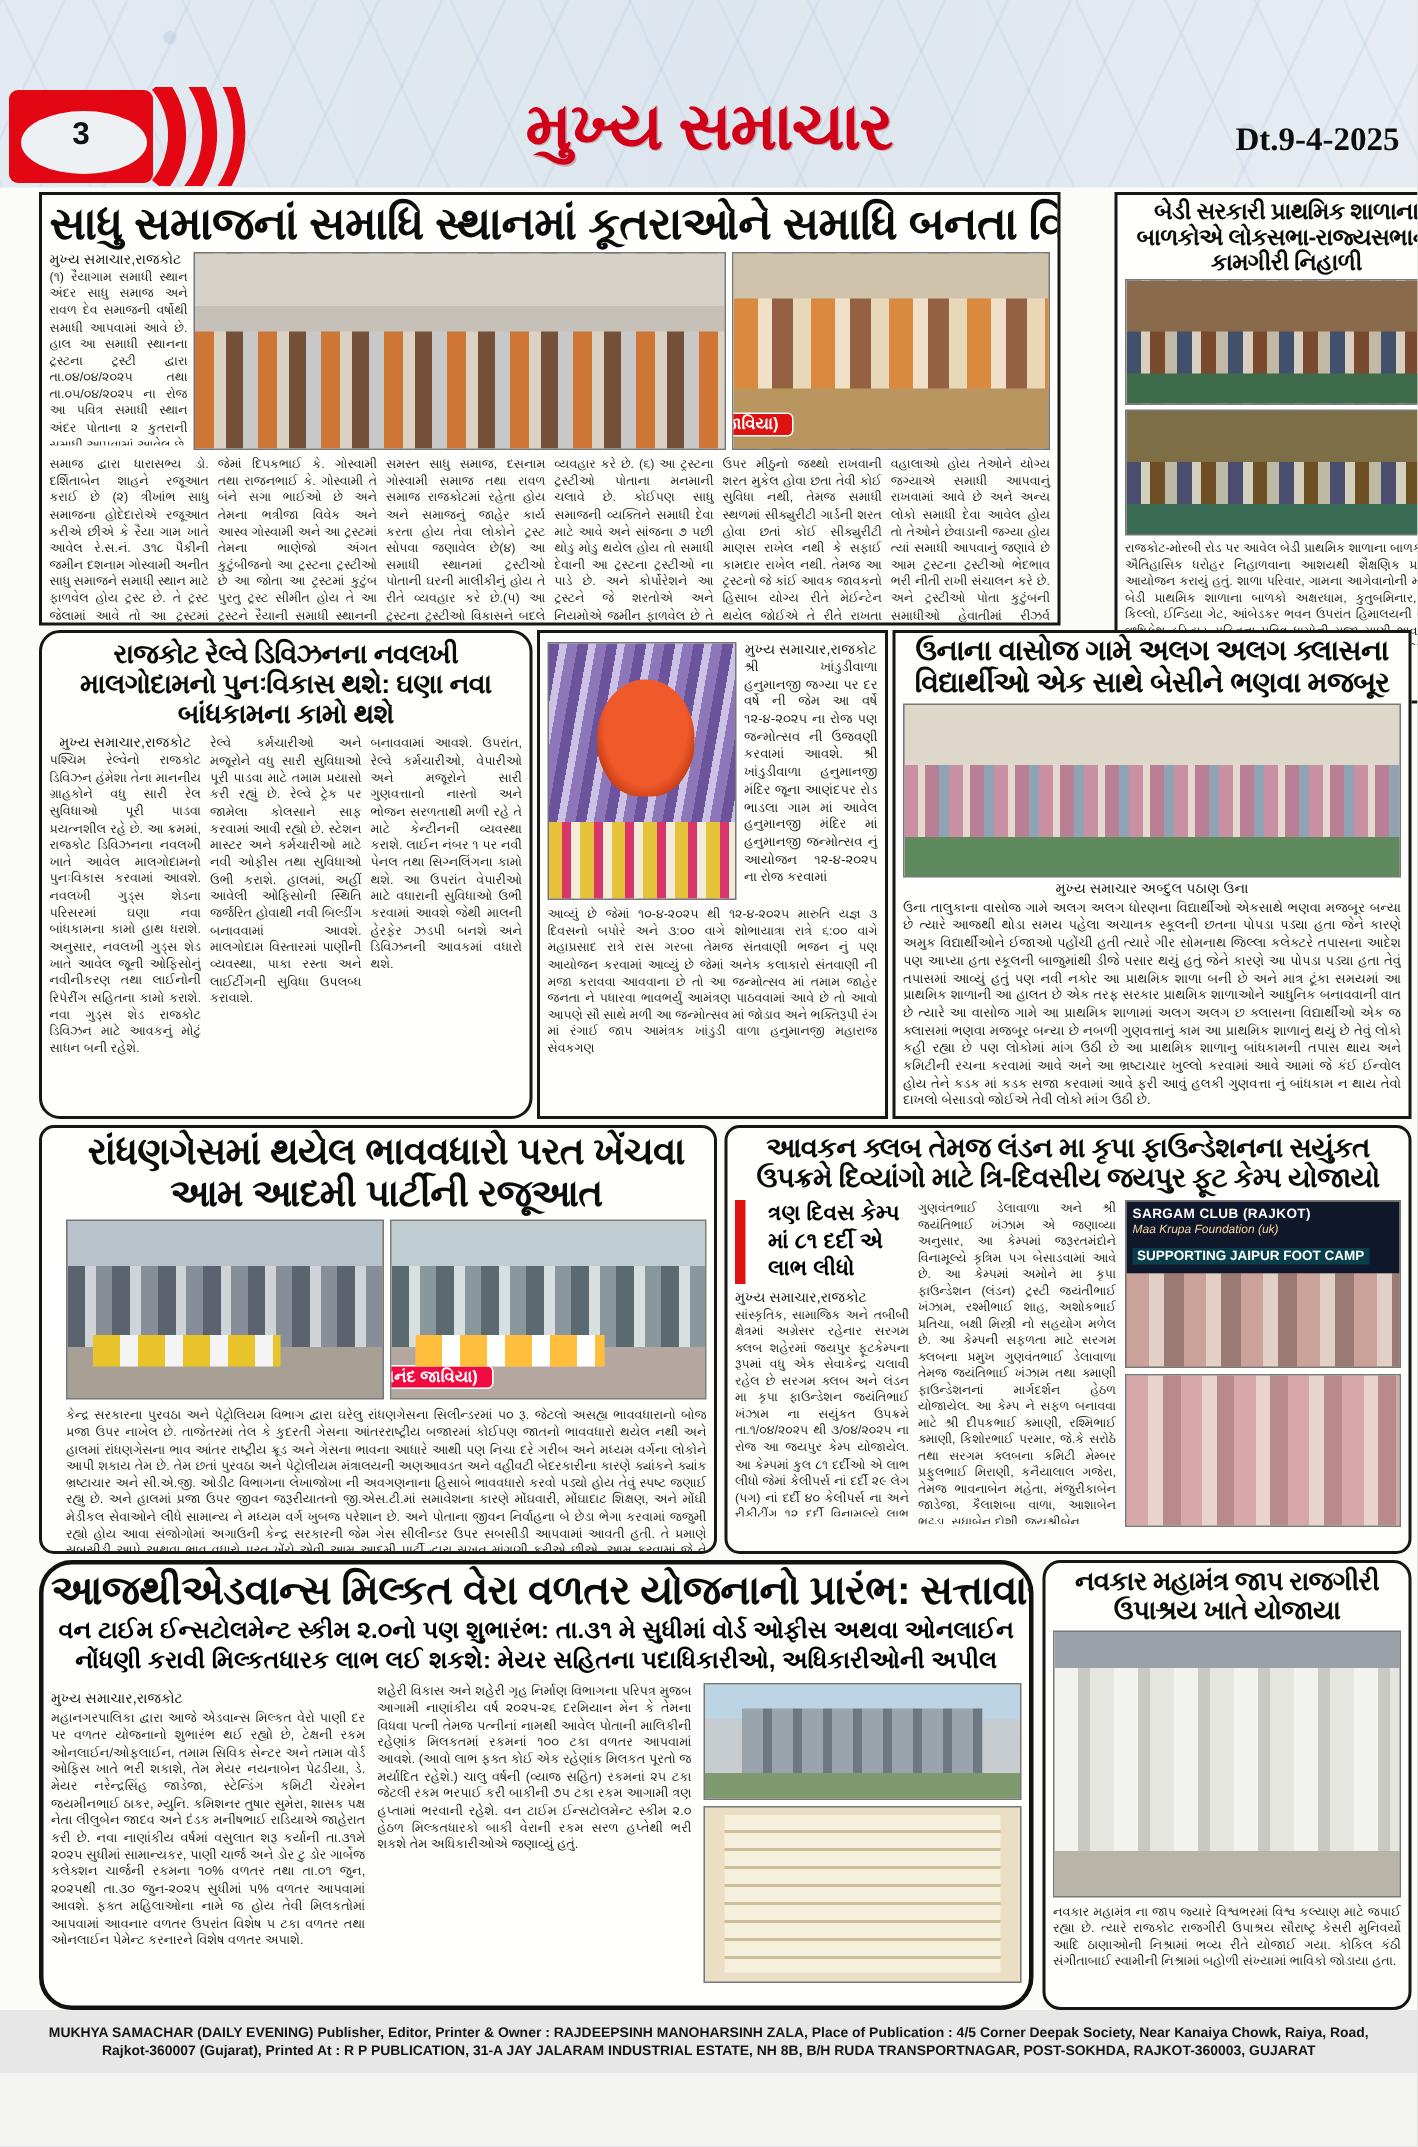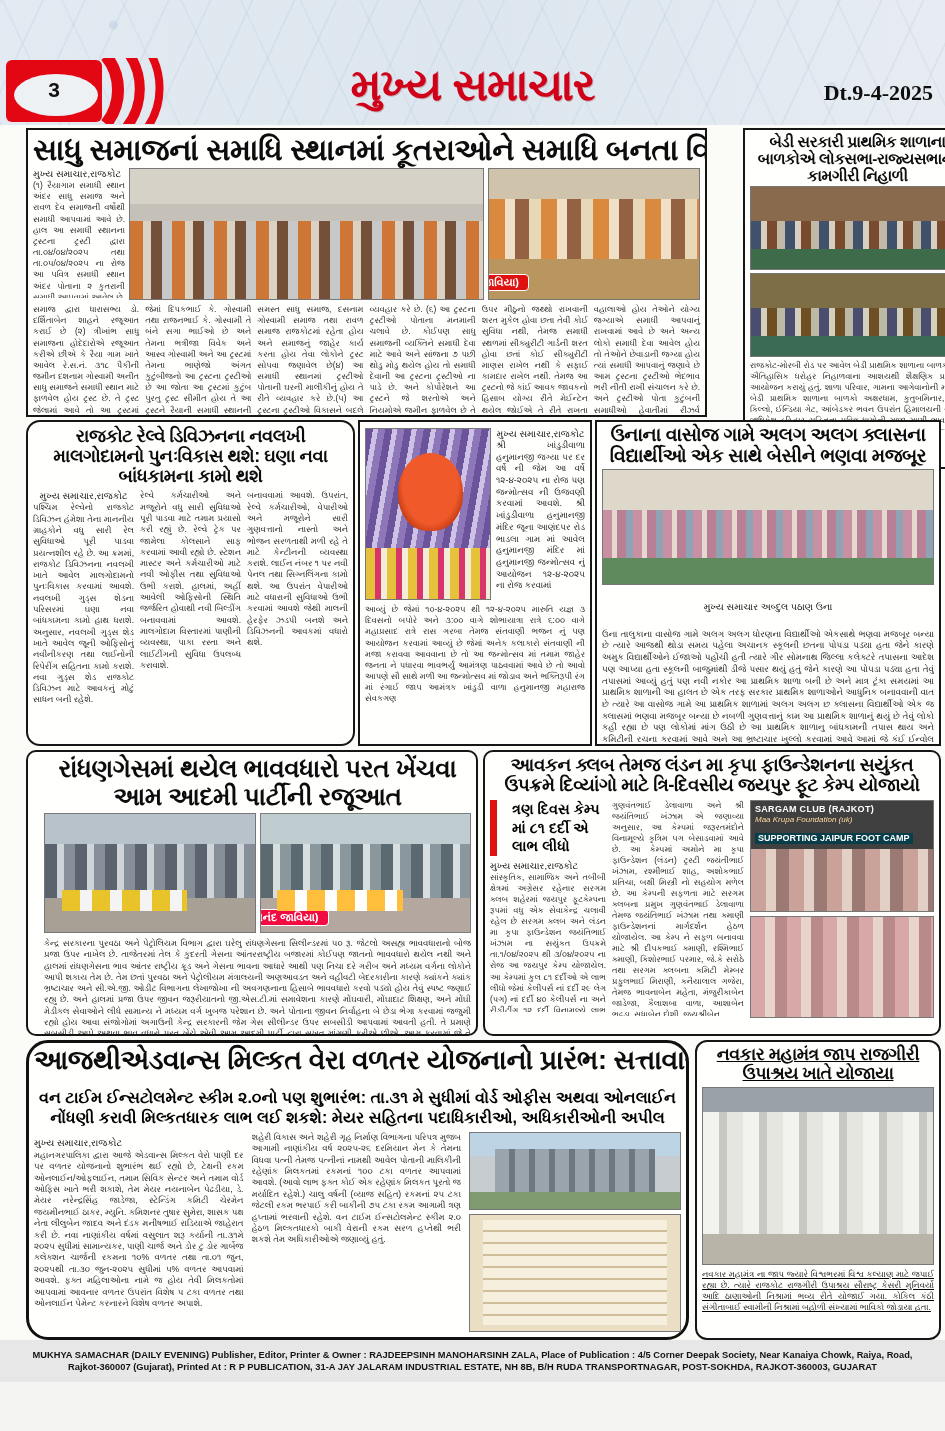--- a/index.html
+++ b/index.html
@@ -65,21 +65,21 @@
     repeating-linear-gradient(90deg,#f2f2ee 0 16px,#c9c9c4 16px 24px,#e6e6e0 24px 40px);
     box-shadow:inset 0 -30px 0 #b8b4a8, inset 0 24px 0 #9aa2a8;}
   .ph-building{background:linear-gradient(180deg,#bcd4e4 0 30%,#c6ccd0 30% 78%,#7e9a6e 78%);}
   .ph-building::before{content:"";position:absolute;left:12%;top:22%;width:76%;height:56%;
     background:repeating-linear-gradient(90deg,#9aa4ac 0 14px,#6d7880 14px 20px);}
   .ph-docs{background:#eadfc4;}
   .ph-docs::before{content:"";position:absolute;left:6%;top:5%;width:88%;height:90%;background:
     repeating-linear-gradient(180deg,#f6efdd 0 10px,#cdbd98 10px 12px);}
 
   .banner-photo{background:#b89a8c;display:flex;flex-direction:column;}
-  .banner-top{background:#404040;color:#fff;padding:3px 4px 2px;line-height:1.3;}
+  .banner-top{background:#0f172a;color:#fff;padding:3px 4px 2px;line-height:1.3;}
   .banner-l1{font-size:9px;font-weight:bold;letter-spacing:.3px;}
   .banner-l2{font-size:8px;font-style:italic;color:#ffd9a0;}
   .banner-l3{font-size:9px;font-weight:bold;background:#083d4a;display:inline-block;padding:0 3px;margin-top:1px;}
   .banner-rest{flex:1;background:
     repeating-linear-gradient(90deg,#caa29a 0 15px,#e2cfc6 15px 25px,#9a7a72 25px 38px);}
 
   
   .art-samadhi{left:26px;top:128px;width:681px;height:289px;}
   .art-samadhi .hl{font-size:30px;white-space:nowrap;}
   .samadhi-media{display:flex;gap:4px;margin-top:2px;height:132px;}
@@ -98,21 +98,21 @@
   .art-railway .bodytext{font-size:8.5px;}
 
   .art-hanuman{left:358px;top:420px;width:234px;height:326px;}
   .art-hanuman .hl{font-size:14.5px;}
   .hanuman-row{display:flex;gap:5px;margin-top:3px;height:172px;}
   .hanuman-side{flex:1;font-size:8.4px;}
   .art-hanuman .tail{margin-top:4px;font-size:8.4px;}
 
   .art-una{left:595px;top:420px;width:346px;height:326px;}
   .art-una .hl{font-size:19px;}
-  .art-una .byline{display:block;text-align:center;margin:16px 0;}
+  .art-una .byline{display:block;text-align:center;margin:2px 0;}
   .art-una .bodytext{font-size:8.8px;}
 
   .art-aap{left:26px;top:750px;width:452px;height:286px;border-radius:10px;padding-left:16px;}
   .art-aap .hl{font-size:25px;}
   .aap-photos{display:flex;gap:4px;margin-top:3px;height:120px;}
   .aap-photos .photo{flex:1;}
   .art-aap .bodytext{margin-top:5px;font-size:8.5px;}
 
   .art-sargam{left:483px;top:750px;width:458px;height:286px;border-radius:10px;}
   .art-sargam .hl{font-size:18.5px;}
@@ -120,27 +120,27 @@
   .sargam-colA{width:116px;flex:none;}
   .subhead-wrap{display:flex;gap:15px;}
   .red-bar{width:7px;background:#e01111;flex:none;}
   .subhead{font-size:14.5px;font-weight:bold;line-height:1.3;}
   .sargam-colA .bodytext,.sargam-colB .bodytext{font-size:8.3px;}
   .sargam-colB{width:132px;flex:none;}
   .sargam-photos{flex:1;display:flex;flex-direction:column;gap:4px;}
 
   .art-tax{left:26px;top:1040px;width:663px;height:300px;border:3px solid #111;border-radius:22px;}
   .art-tax .hl{font-size:27px;white-space:nowrap;}
-  .art-tax .subhl{font-size:16px;font-weight:bold;text-align:center;line-height:1.25;margin-top:12px;}
+  .art-tax .subhl{font-size:16px;font-weight:bold;text-align:center;line-height:1.25;margin-top:2px;}
   .tax-row{display:flex;gap:8px;margin-top:4px;height:200px;}
   .tax-row .txt{flex:1;}
   .tax-row .bodytext{font-size:8.6px;}
   .tax-photos{width:212px;flex:none;display:flex;flex-direction:column;gap:4px;}
 
-  .art-navkar{left:695px;top:1040px;width:246px;height:300px;border-radius:12px;text-decoration:underline;}
+  .art-navkar{left:695px;top:1040px;width:246px;height:300px;border-radius:12px;}
   .art-navkar .hl{font-size:17.5px;}
   .art-navkar .photo{margin-top:3px;}
   .art-navkar .bodytext{margin-top:4px;font-size:8.5px;}
 
   .footer{position:absolute;left:0;top:1340px;width:945px;height:42px;background:#e7e7e7;
     display:flex;flex-direction:column;justify-content:center;text-align:center;gap:2px;}
   .footer div{font-size:9.3px;font-weight:bold;color:#141414;padding:0 14px;}
   .below-strip{position:absolute;left:0;top:1382px;width:945px;height:49px;background:#f4f4f2;}
 </style>
 </head>

